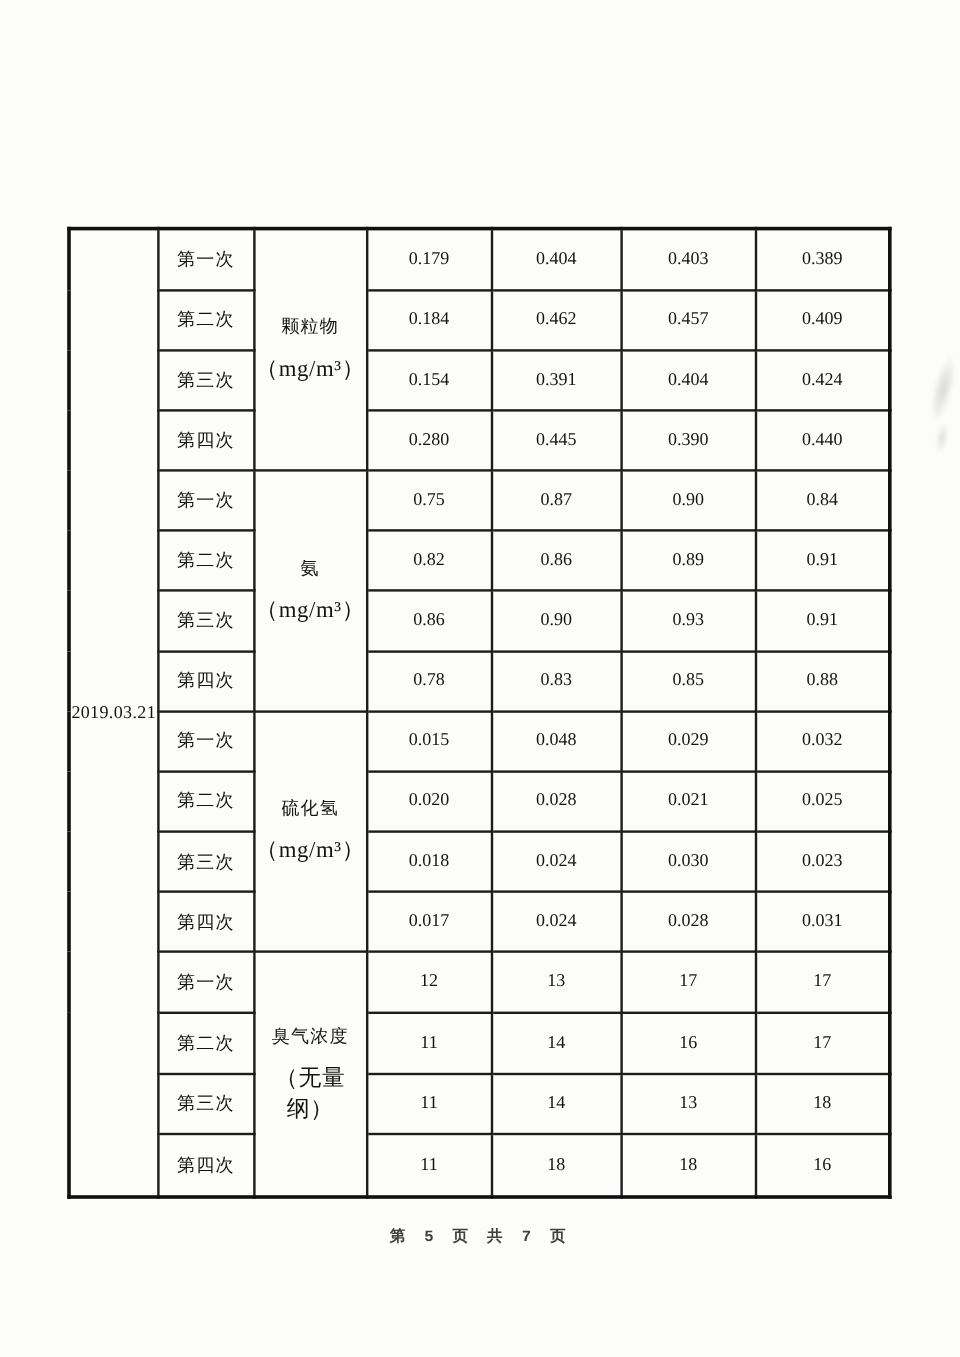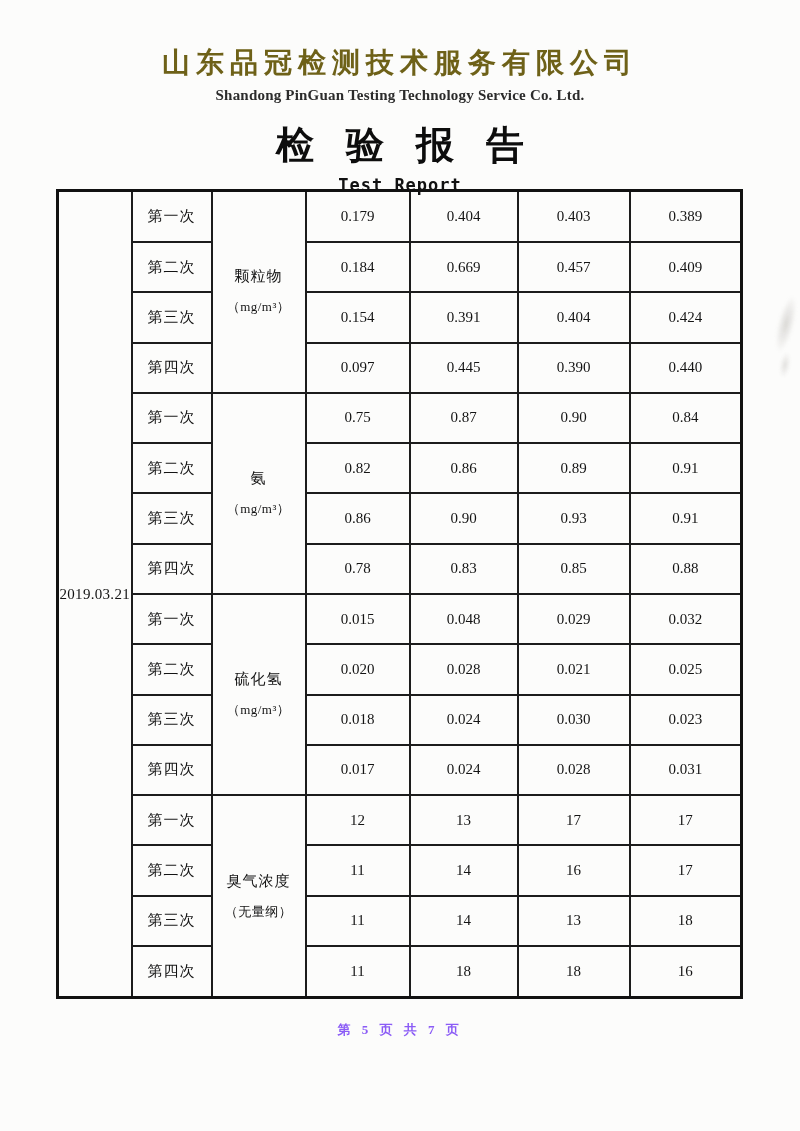--- a/index.html
+++ b/index.html
@@ -50,50 +50,45 @@
     text-align:center; vertical-align:middle;
     font-size:15px;
     color:#141414;
     overflow:hidden;
   }
   table.report { border:3px solid #111; }
   td.date-cell   { font-size:15px; letter-spacing:0.3px; }
   td.trial-cell  { font-size:15.5px; letter-spacing:1px; }
   td.param-cell  { font-size:15.5px; }
   td.param-cell .param-name { letter-spacing:1px; margin-bottom:12px; }
-  td.param-cell .param-unit { font-size:13px; letter-spacing:0.5px; }
+  td.param-cell .param-unit { font-size:19px; letter-spacing:0.5px; }
   td.value-cell  { font-size:15px; }
   
   .footer {
     position:absolute; top:1021px; left:0; width:100%;
     text-align:center;
     font-size:13px; font-weight:bold; letter-spacing:4px;
-    color:#8b5cf6;
+    color:#404040;
+    font-family:Liberation Mono, monospace;
   }
   
   .smudge {
     position:absolute;
     background:radial-gradient(closest-side, rgba(125,120,112,0.28), rgba(125,120,112,0));
     filter:blur(1.5px);
     pointer-events:none;
   }
   .smudge-1 { right:6px;  top:295px; width:16px; height:58px; transform:rotate(14deg); }
   .smudge-2 { right:10px; top:352px; width:10px; height:26px; transform:rotate(10deg); opacity:0.8; }
 </style>
 </head>
 <body>
 
 <div class="page">
 
-  <div class="header">
-    <div class="company-cn">山东品冠检测技术服务有限公司</div>
-    <div class="company-en">Shandong PinGuan Testing Technology Service Co. Ltd.</div>
-    <div class="title-cn">检验报告</div>
-    <div class="title-en">Test Report</div>
-  </div>
 
   <table class="report">
     <colgroup>
       <col style="width:74px">
       <col style="width:80px">
       <col style="width:94px">
       <col style="width:104px">
       <col style="width:108px">
       <col style="width:112px">
       <col style="width:112px">
@@ -107,34 +102,34 @@
             <div class="param-unit">（mg/m³）</div>
           </td>
           <td class="value-cell">0.179</td>
           <td class="value-cell">0.404</td>
           <td class="value-cell">0.403</td>
           <td class="value-cell">0.389</td>
         </tr>
         <tr>
           <td class="trial-cell">第二次</td>
           <td class="value-cell">0.184</td>
-          <td class="value-cell">0.669</td>
+          <td class="value-cell">0.462</td>
           <td class="value-cell">0.457</td>
           <td class="value-cell">0.409</td>
         </tr>
         <tr>
           <td class="trial-cell">第三次</td>
           <td class="value-cell">0.154</td>
           <td class="value-cell">0.391</td>
           <td class="value-cell">0.404</td>
           <td class="value-cell">0.424</td>
         </tr>
         <tr>
           <td class="trial-cell">第四次</td>
-          <td class="value-cell">0.097</td>
+          <td class="value-cell">0.280</td>
           <td class="value-cell">0.445</td>
           <td class="value-cell">0.390</td>
           <td class="value-cell">0.440</td>
         </tr>
         <tr>
           <td class="trial-cell">第一次</td>
           <td class="param-cell" rowspan="4">
             <div class="param-name">氨</div>
             <div class="param-unit">（mg/m³）</div>
           </td>

